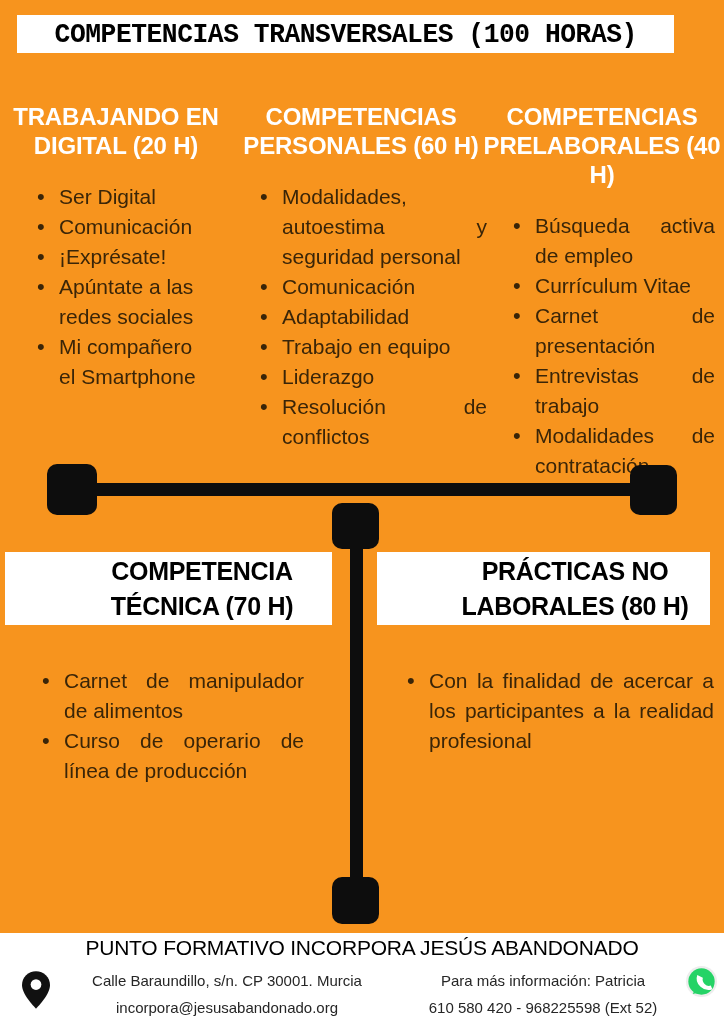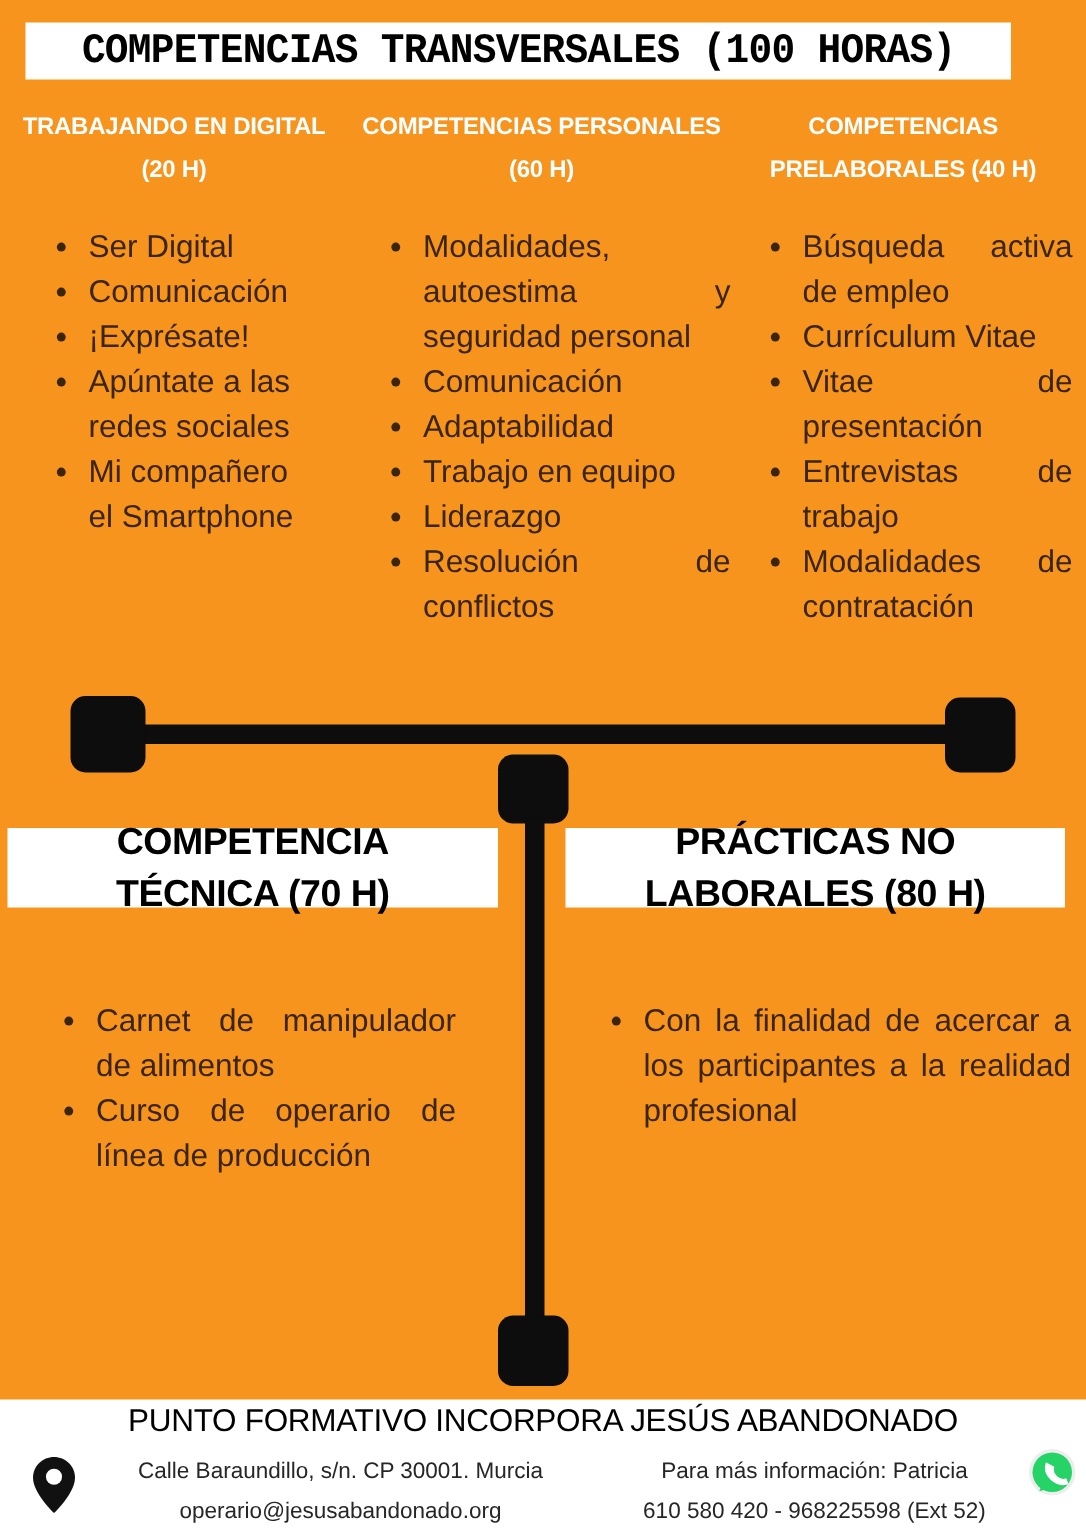--- a/index.html
+++ b/index.html
@@ -21,43 +21,43 @@
   .title-box{position:absolute;left:17px;top:15px;width:657px;height:38px;background:var(--panel);
     display:flex;align-items:center;justify-content:center;font-family:Liberation Mono, monospace;}
   .title-box span{font-size:28px;font-weight:800;color:var(--title_text);white-space:nowrap;
     transform:scaleX(0.94);letter-spacing:-0.5px;}
 
   
   .col{position:absolute;top:70px;}
   .col-1{left:12px;width:208px;}
   .col-2{left:241px;width:240px;}
   .col-3{left:482px;width:240px;}
-  .col-header{color:var(--column_header_text);font-weight:800;font-size:16px;line-height:29px;
-    text-align:center;letter-spacing:-0.2px;}
+  .col-header{color:var(--column_header_text);font-weight:800;font-size:24px;line-height:29px;
+    text-align:center;letter-spacing:-0.2px;margin-top:32px;}
   ul.list{list-style:none;margin-top:22px;}
   ul.list li{position:relative;padding-left:24px;font-size:21px;line-height:30px;color:var(--body_text);}
   ul.list li::before{content:"\2022";position:absolute;left:2px;top:0;font-size:22px;color:var(--body_text);}
   .col-1 ul{margin-left:23px;} .col-1 li{width:174px;}
   .col-2 ul{margin-left:17px;} .col-2 li{width:229px;}
   .col-3 ul{margin-left:29px;} .col-3 li{width:204px;}
   .justify li{text-align:justify;}
 
   
   .bar,.sq{position:absolute;background:var(--connector);}
   .h-bar{left:70px;top:483px;width:567px;height:13px;}
   .v-bar{left:350px;top:545px;width:13px;height:340px;}
   .sq{border-radius:10px;}
   .sq-left{left:47px;top:464px;width:50px;height:51px;}
   .sq-right{left:630px;top:465px;width:47px;height:50px;}
   .sq-center{left:332px;top:503px;width:47px;height:46px;}
   .sq-bottom{left:332px;top:877px;width:47px;height:47px;}
 
   
-  .mid-box{position:absolute;top:552px;height:53px;background:var(--panel);
-    display:flex;align-items:center;justify-content:center;}
+  .mid-box{position:absolute;top:552px;height:73px;background:var(--panel);
+    display:flex;align-items:center;justify-content:flex-end;}
   .mid-box-left{left:5px;width:327px;}
   .mid-box-right{left:377px;width:333px;}
   .mid-box-text{font-size:25px;line-height:35px;font-weight:800;color:var(--title_text);
     text-align:center;letter-spacing:-0.3px;}
   .mid-box-left .mid-box-text{max-width:260px;}
   .mid-box-right .mid-box-text{max-width:270px;}
 
   
   .lower-list{position:absolute;top:666px;list-style:none;}
   .lower-left{left:40px;}
@@ -110,21 +110,21 @@
       <li>Liderazgo</li>
       <li>Resolución de conflictos</li>
     </ul>
   </div>
 
   <div class="col col-3">
     <div class="col-header">COMPETENCIAS PRELABORALES (40 H)</div>
     <ul class="list justify">
       <li>Búsqueda activa de empleo</li>
       <li>Currículum Vitae</li>
-      <li>Vitae de presentación</li>
+      <li>Carnet de presentación</li>
       <li>Entrevistas de trabajo</li>
       <li>Modalidades de contratación</li>
     </ul>
   </div>
 
   <div class="bar h-bar"></div>
   <div class="sq sq-left"></div>
   <div class="sq sq-right"></div>
   <div class="sq sq-center"></div>
   <div class="bar v-bar"></div>
@@ -148,21 +148,21 @@
   <div class="footer">
     <div class="footer-heading">PUNTO FORMATIVO INCORPORA JESÚS ABANDONADO</div>
 
     <svg class="pin-icon" width="28" height="40" viewBox="0 0 24 32">
       <path d="M12 0C5.4 0 0 5.2 0 11.8 0 20.5 12 32 12 32s12-11.5 12-20.2C24 5.2 18.6 0 12 0z" fill="#111111"></path>
       <circle cx="12" cy="11.3" r="4.6" fill="#ffffff"></circle>
     </svg>
 
     <div class="contact contact-address">
       <div>Calle Baraundillo, s/n. CP 30001. Murcia</div>
-      <div>operario@jesusabandonado.org</div>
+      <div>incorpora@jesusabandonado.org</div>
     </div>
 
     <div class="contact contact-info">
       <div>Para más información: Patricia</div>
       <div>610 580 420 - 968225598 (Ext 52)</div>
     </div>
 
     <svg class="wa-icon" width="31" height="31" viewBox="0 0 32 32">
       <circle cx="16" cy="16" r="16" fill="#ededed"></circle>
       <path d="M7 29 l3.2-7 4.6 5z" fill="var(--whatsapp_green)"></path>

